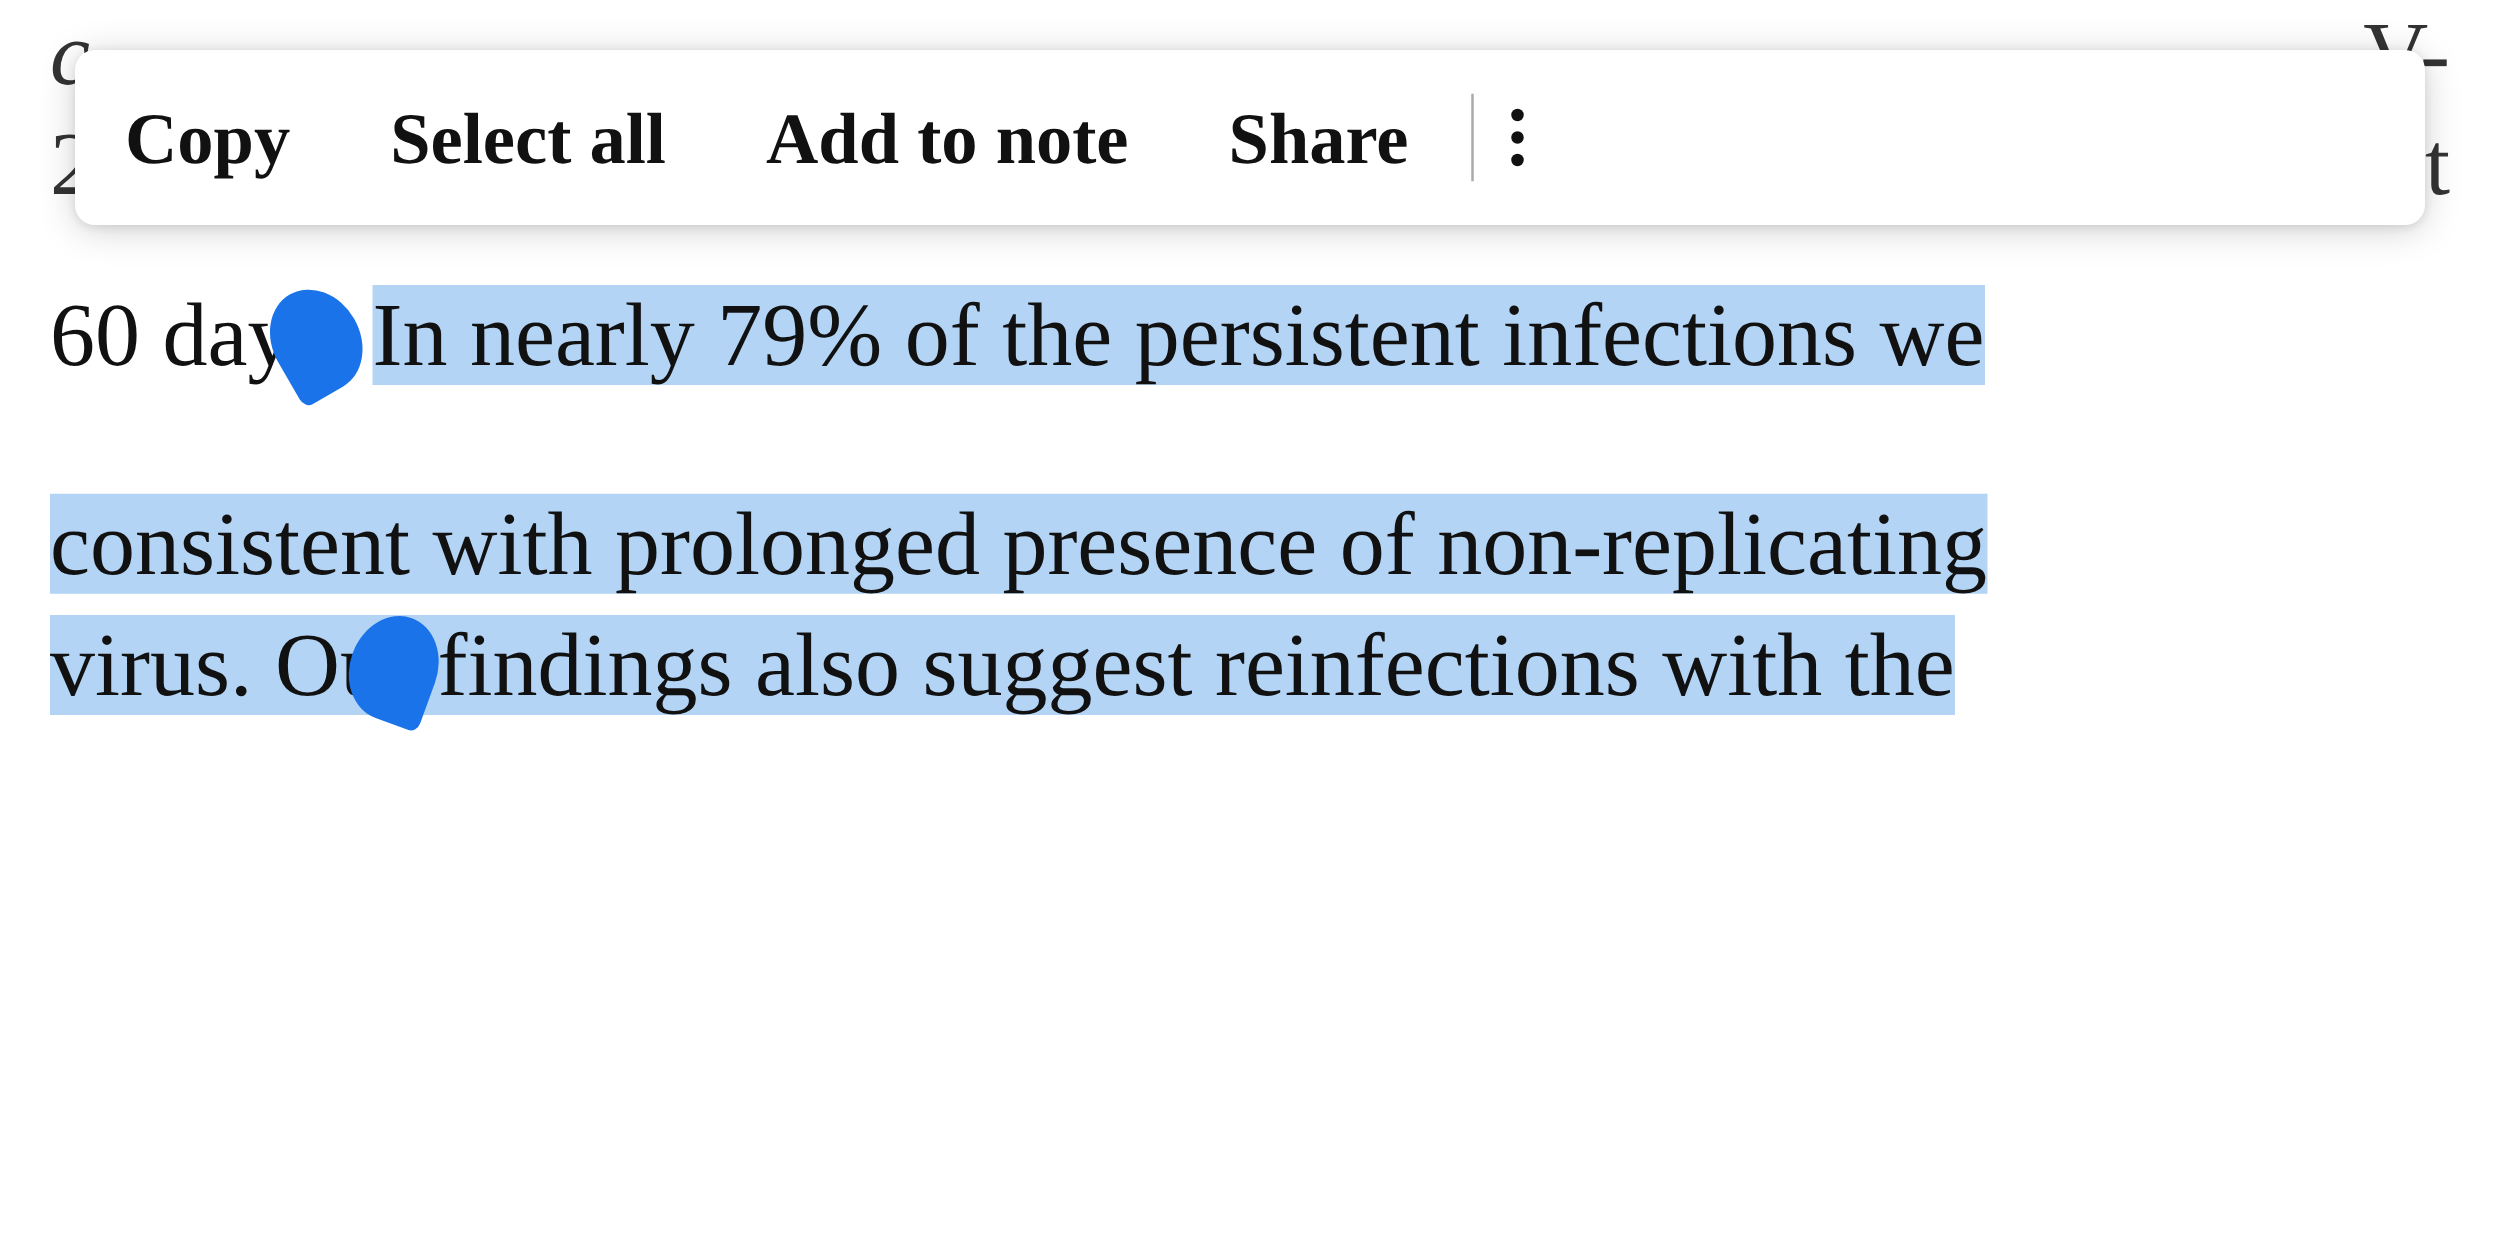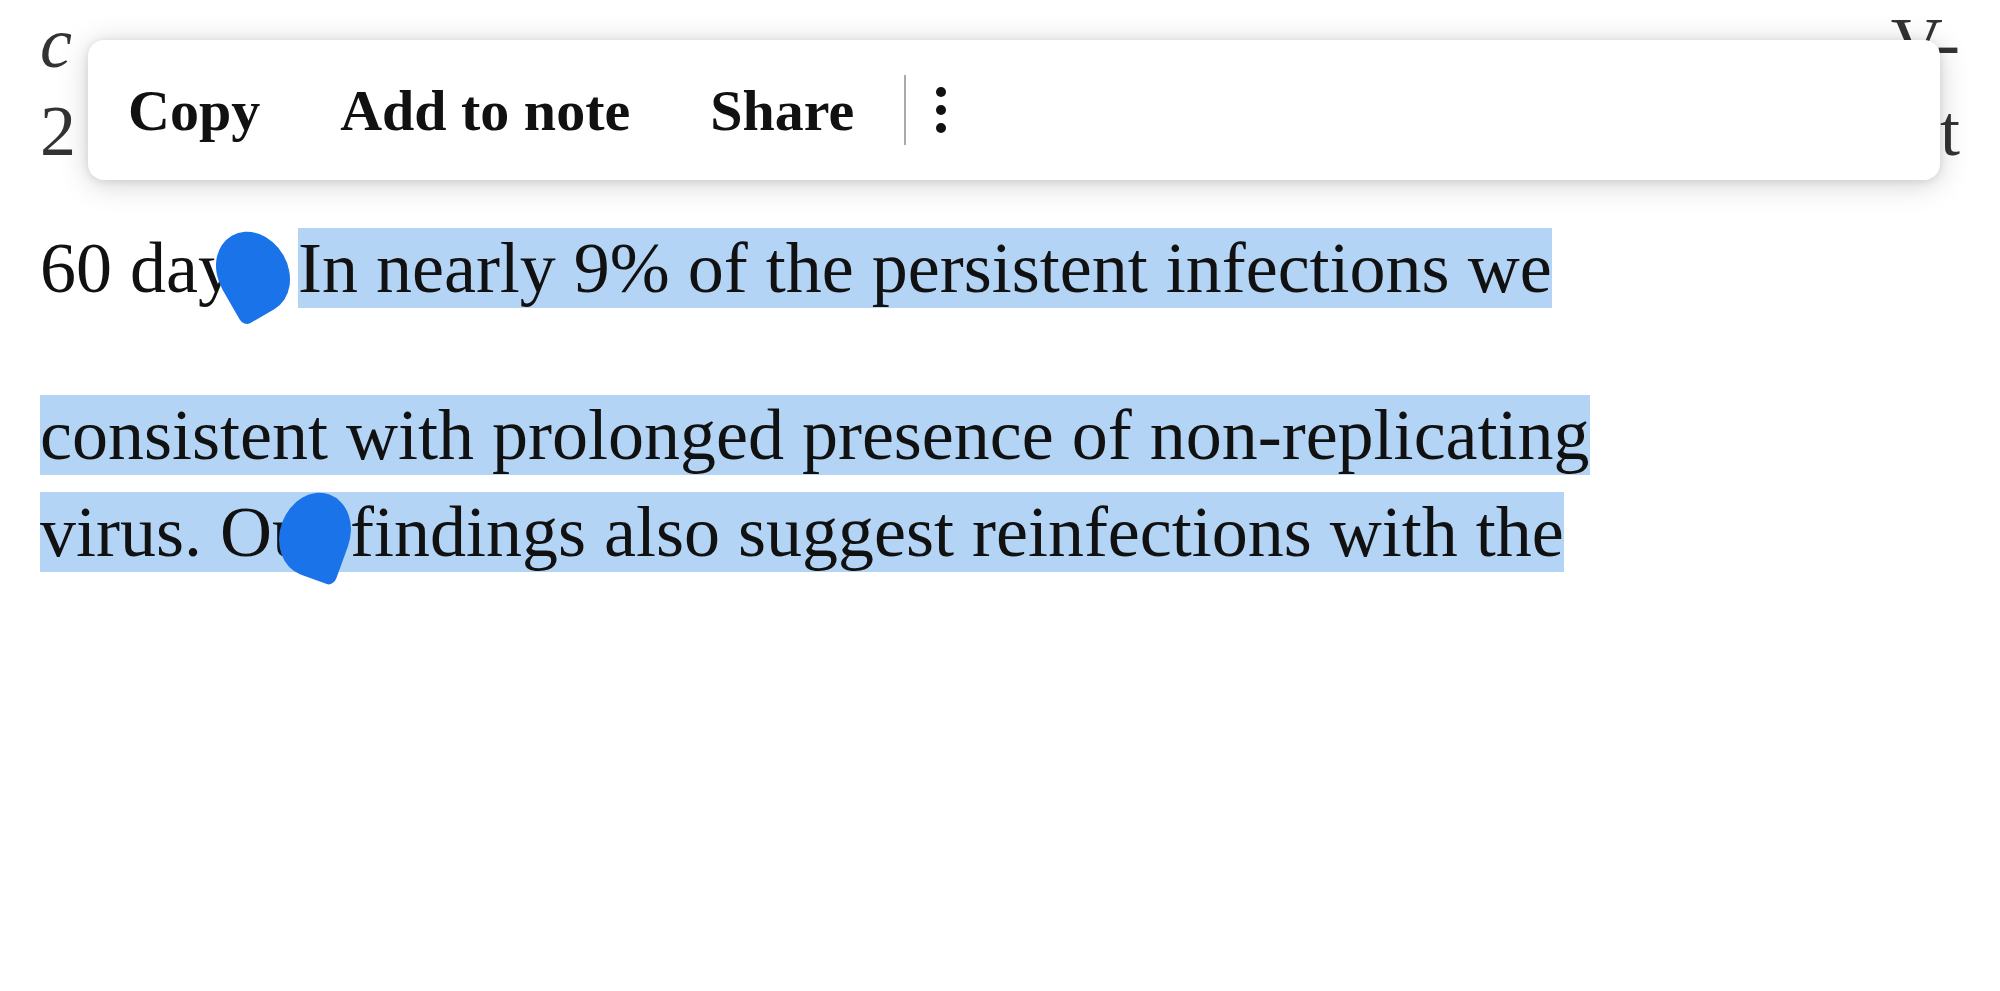--- a/index.html
+++ b/index.html
@@ -70,21 +70,20 @@
       left: 60px;
       right: 60px;
       background: #ffffff;
       border-radius: 16px;
       box-shadow: 0 4px 30px rgba(0,0,0,0.18), 0 1px 8px rgba(0,0,0,0.10);
       display: flex;
       align-items: center;
       padding: 0 40px;
       height: 140px;
       z-index: 100;
-      margin-left: 28px;
     }
 
     .context-menu-item {
       font-size: 58px;
       font-weight: 700;
       color: #111;
       padding: 0 40px;
       cursor: pointer;
       white-space: nowrap;
       user-select: none;
@@ -188,35 +187,36 @@
     <span class="right-v">V-</span>
   </div>
 
   <div class="bg-text-second-line">
     <span>2</span>
     <span>st</span>
   </div>
 
   <div class="context-menu">
     <div class="context-menu-item">Copy</div>
+    <div class="context-menu-item">Select all</div>
     <div class="context-menu-item">Add to note</div>
     <div class="context-menu-item">Share</div>
     <div class="context-menu-divider"></div>
     <div class="context-menu-more">
       <div class="dot"></div>
       <div class="dot"></div>
       <div class="dot"></div>
     </div>
   </div>
 
   <div class="selection-handle-left"></div>
 
   <div class="selected-text-block">
     <div class="text-line line-60-days">
-      <span class="not-selected">60 days. </span><span class="selected">In nearly 9% of the persistent infections we</span>
+      <span class="not-selected">60 days. </span><span class="selected">In nearly 79% of the persistent infections we</span>
     </div>
     <div class="paragraph-gap"></div>
     <div class="paragraph-gap"></div>
     <div class="text-line">
       <span class="selected">consistent with prolonged presence of non-replicating</span>
     </div>
     <div class="text-line">
       <span class="selected">virus. Our findings also suggest reinfections with the</span>
     </div>
 

